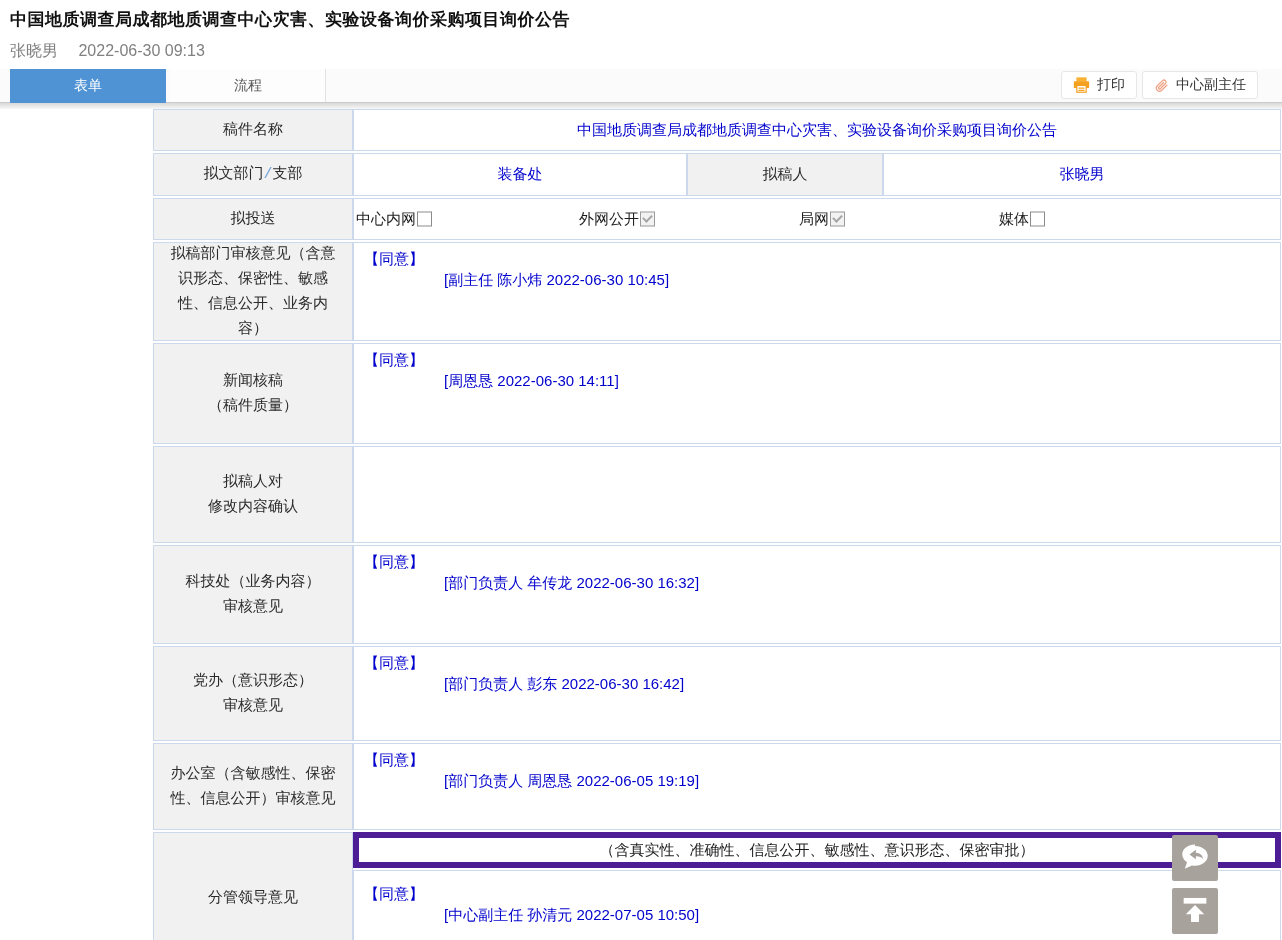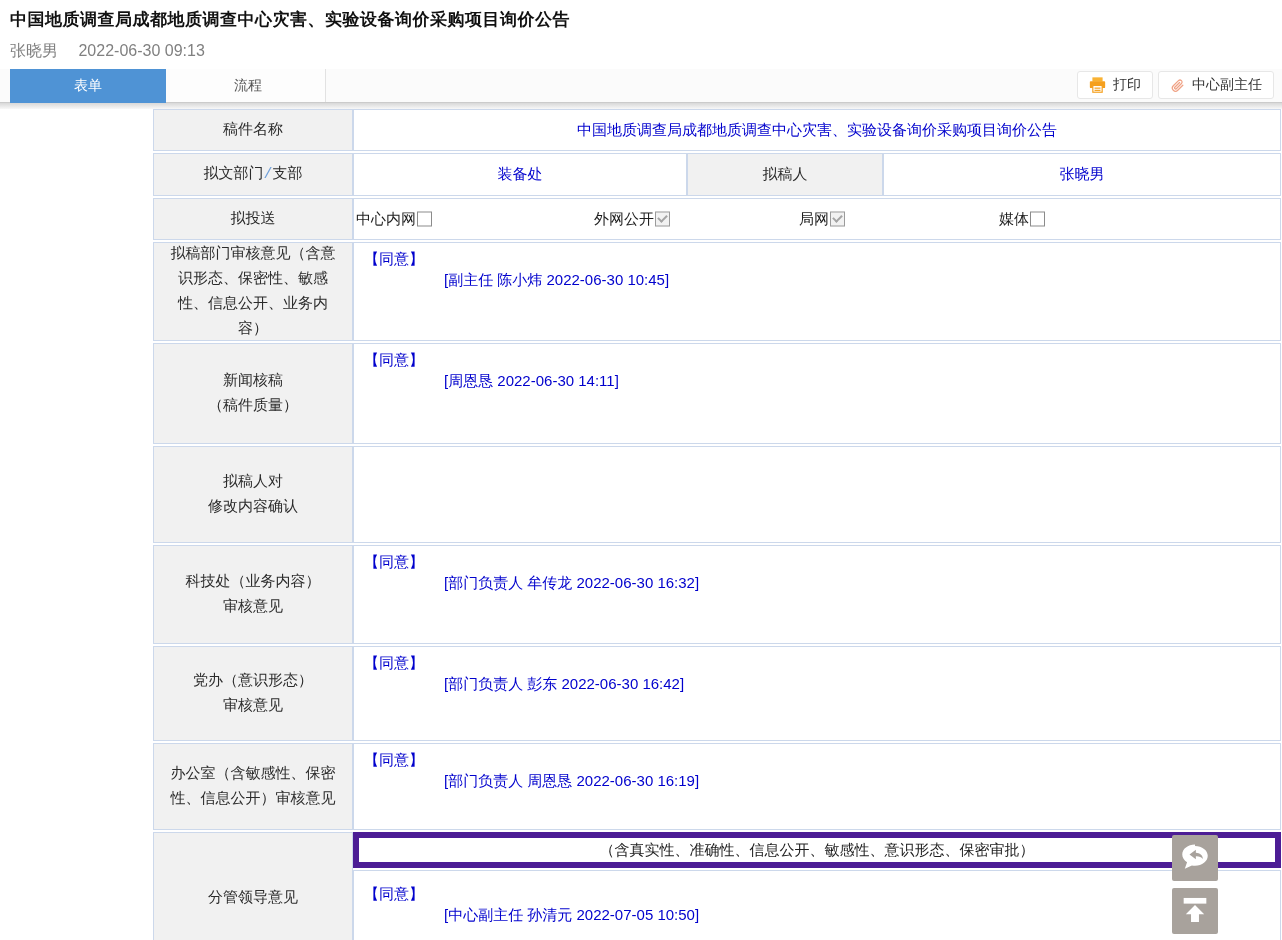--- a/index.html
+++ b/index.html
@@ -11,21 +11,21 @@
   .page-header{padding:6px 10px 0 10px;}
   .page-title{font-size:17px;font-weight:bold;color:#111;margin:2px 0 10px 0;letter-spacing:0.5px;}
   .author-line{font-size:16px;color:#808080;margin-bottom:7px;}
   .author-name{margin-right:16px;}
   
   .tab-bar{position:relative;height:33px;background:#fbfbfb;border-bottom:1px solid #cbcbcb;}
   .tab{display:inline-block;box-sizing:border-box;width:156px;height:33px;line-height:33px;
        text-align:center;font-size:14px;vertical-align:top;cursor:pointer;}
   .tab-form{background:#4f93d5;color:#fff;margin-left:10px;height:34px;position:relative;z-index:2;}
   .tab-flow{background:#fdfdfd;color:#555;border-right:1px solid #e2e2e2;}
-  .toolbar{position:absolute;right:8px;top:2px;display:flex;gap:5px;z-index:3;}
+  .toolbar{position:absolute;right:24px;top:2px;display:flex;gap:5px;z-index:3;}
   .tb-btn{display:inline-flex;align-items:center;gap:7px;height:28px;padding:0 11px;background:#fff;
           border:1px solid #e7e7e7;border-radius:3px;font-size:14px;color:#333;cursor:pointer;}
   .tb-btn svg{display:block;}
   
   .shadow-band{height:6px;background:linear-gradient(#d8d8d8,#f8f8f8);}
   
   .content{margin-left:153px;width:1128px;}
   .form-table{font-size:15px;}
   .row{display:flex;margin-bottom:2px;}
   .cell{box-sizing:border-box;border:1px solid #ccd8eb;}
@@ -34,21 +34,21 @@
   .slash{color:#6f9fd8;}
   .val{flex:1;background:#fff;color:#0101cd;position:relative;}
   .val.center{display:flex;align-items:center;justify-content:center;}
   .cell-dept{width:334px;flex:none;}
   .cell-dlabel{width:196px;flex:none;background:#f1f1f1;color:#2b2b2b;display:flex;
                align-items:center;justify-content:center;}
   .h42{height:42px}.h43{height:43px}.h97{height:97px}.h99{height:99px}.h101{height:101px}
   .h95{height:95px}.h87{height:87px}.h132{height:132px}
   
   .opt{position:absolute;top:50%;transform:translateY(-50%);display:flex;align-items:center;color:#1d1d1d;}
-  .o1{left:2px}.o2{left:240px}.o3{left:445px}.o4{left:645px}
+  .o1{left:2px}.o2{left:225px}.o3{left:445px}.o4{left:645px}
   .cb{width:13px;height:13px;border:1px solid #8b8b8b;background:#fff;margin-left:1px;
       position:relative;cursor:pointer;flex-shrink:0;}
   .cb.checked{background:#f2f2f2;border-color:#9b9b9b;}
   .cb.checked::after{content:"";position:absolute;left:2px;top:2px;width:7px;height:4px;
       border-left:2px solid #a4a4a4;border-bottom:2px solid #a4a4a4;transform:rotate(-45deg);}
   
   .op{padding:5px 0 0 10px;}
   .agree{line-height:21px;}
   .signer{margin-left:80px;line-height:21px;}
   
@@ -201,21 +201,21 @@
         <div class="signer">[部门负责人 彭东 2022-06-30 16:42]</div>
       </div>
     </div>
 
     <div class="row">
       <div class="cell lbl h87">
         <div>办公室（含敏感性、保密性、信息公开）审核意见</div>
       </div>
       <div class="cell val h87 op">
         <div class="agree">【同意】</div>
-        <div class="signer">[部门负责人 周恩恳 2022-06-30 16:19]</div>
+        <div class="signer">[部门负责人 周恩恳 2022-06-05 19:19]</div>
       </div>
     </div>
 
     <div class="row">
       <div class="cell lbl h132">
         <div>分管领导意见</div>
       </div>
       <div class="leader-val h132">
         <div class="sub-note">（含真实性、准确性、信息公开、敏感性、意识形态、保密审批）</div>
         <div class="sub-op">

